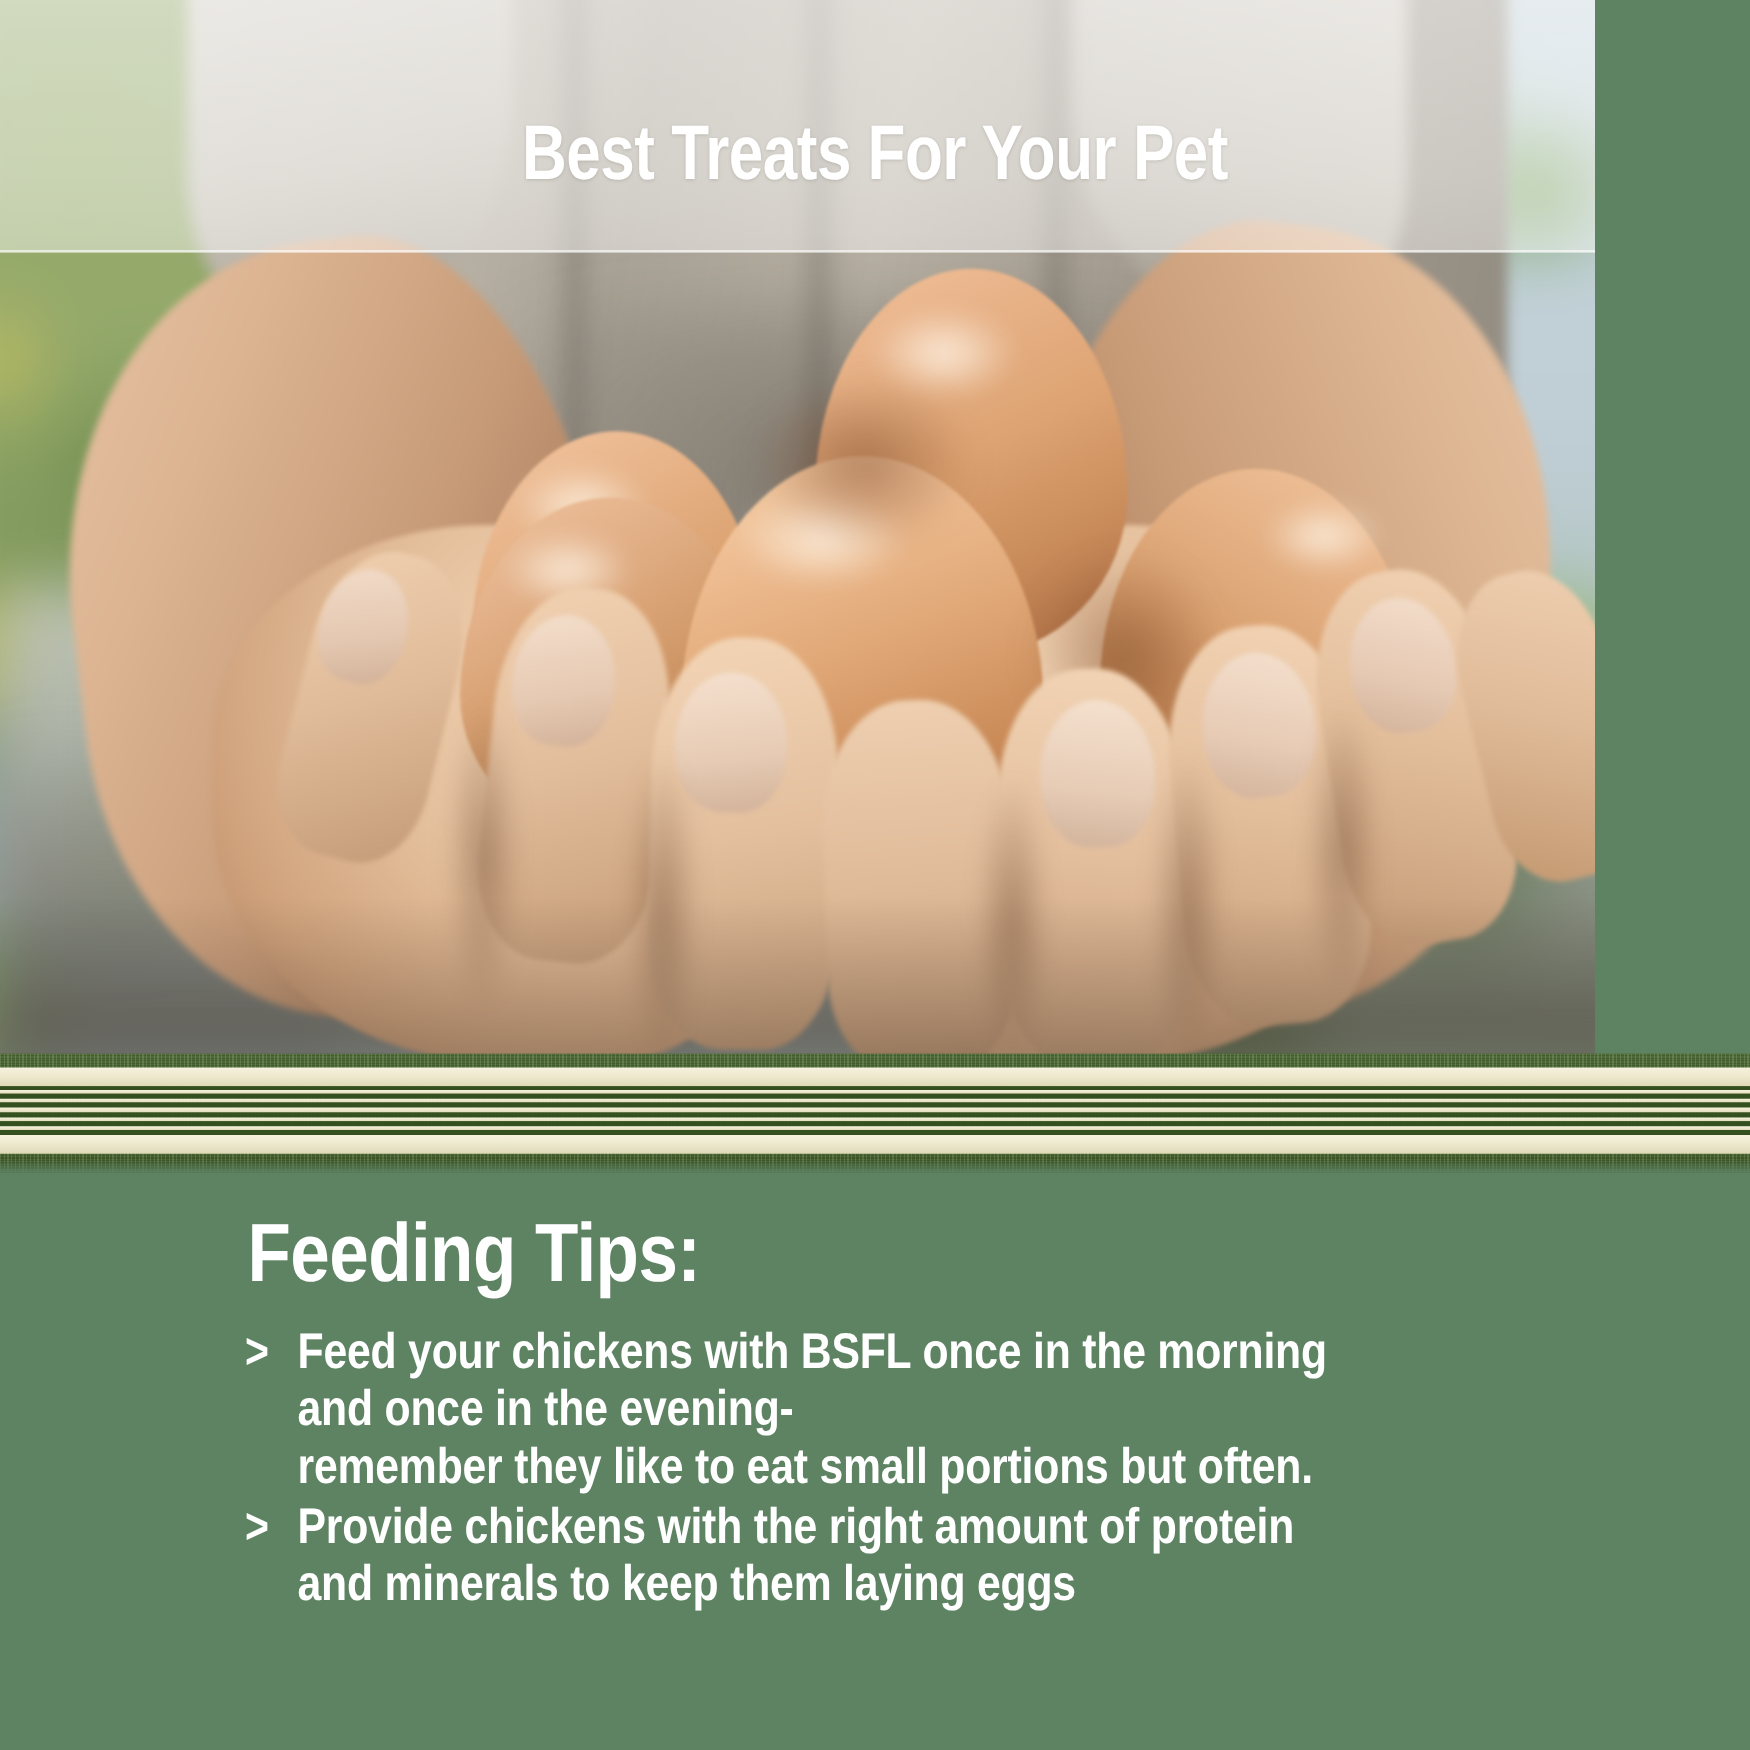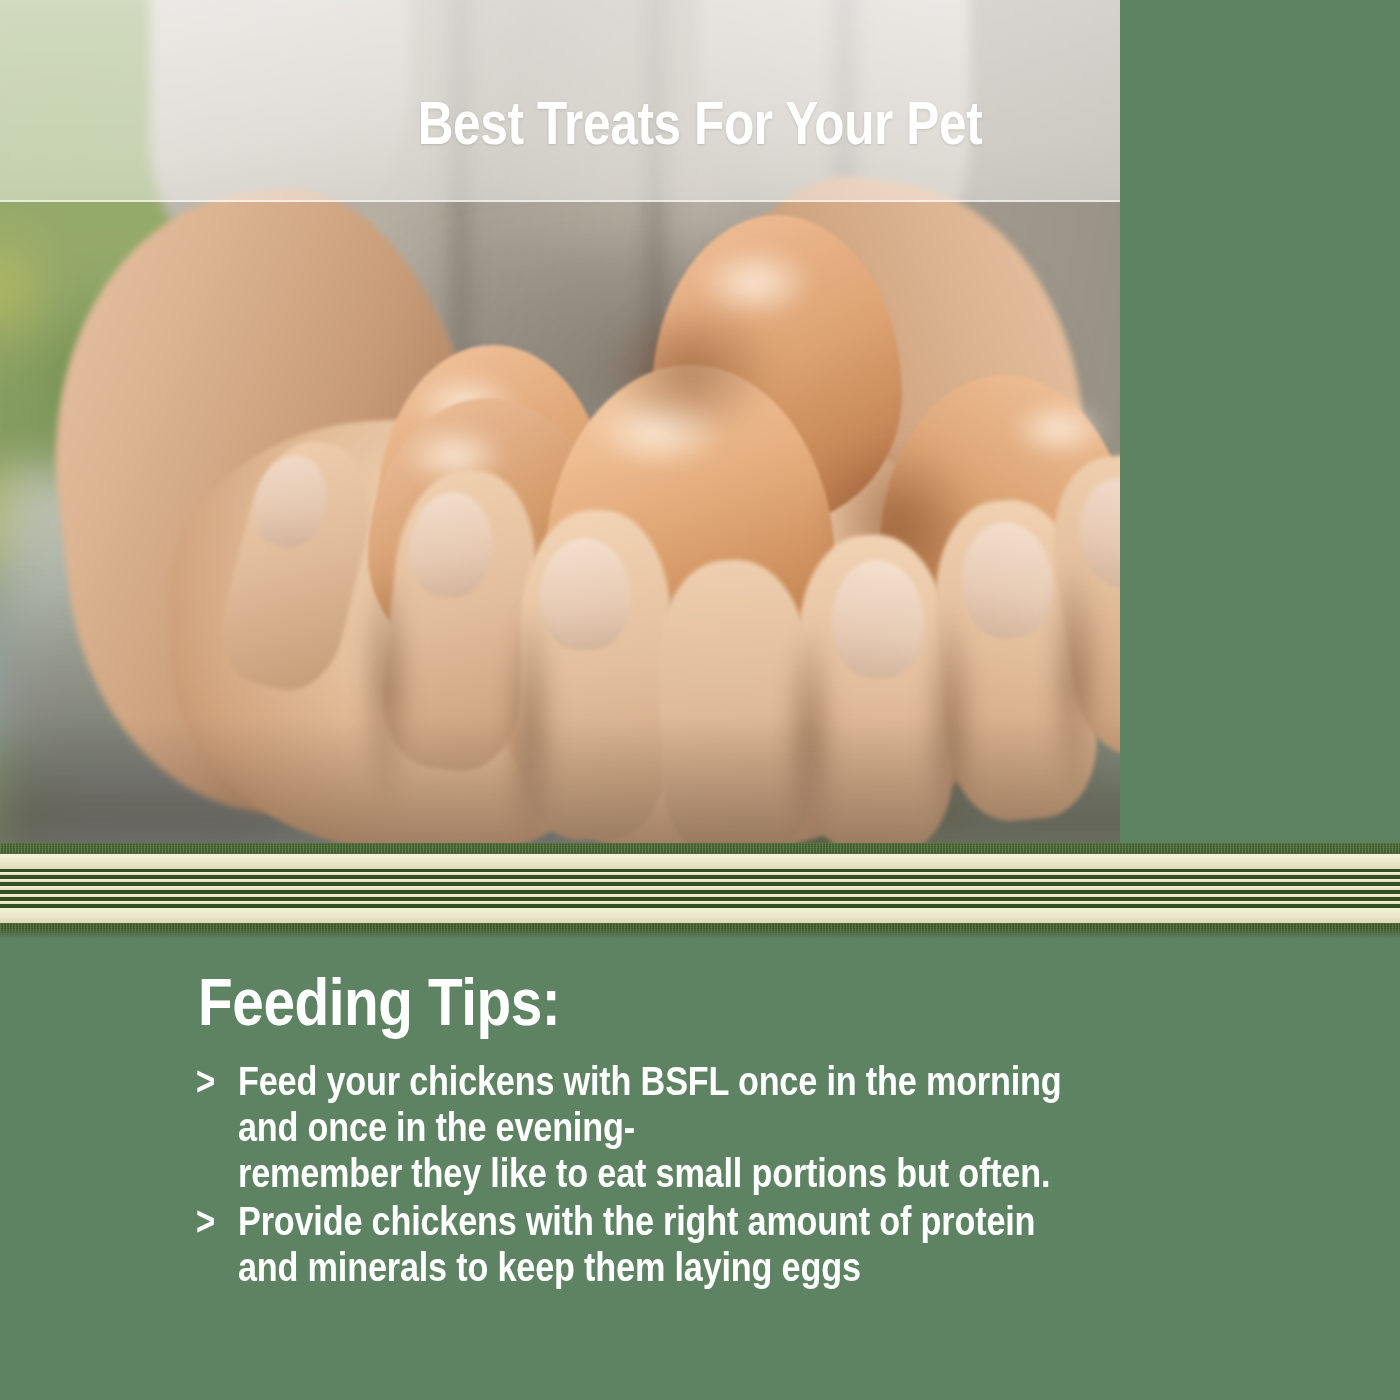--- a/index.html
+++ b/index.html
@@ -16,21 +16,21 @@
     width: 1400px;
     height: 1400px;
     overflow: hidden;
     background: #5e8363;
   }
 
   
   .photo {
     position: absolute;
     left: 0; top: 0;
-    width: 1120px;
+    width: 1276px;
     height: 848px;
     overflow: hidden;
     background: #ef4444;
   }
 
   
   .bg-sky {
     position: absolute;
     left: 0; top: 0; width: 1400px; height: 848px;
     background:

